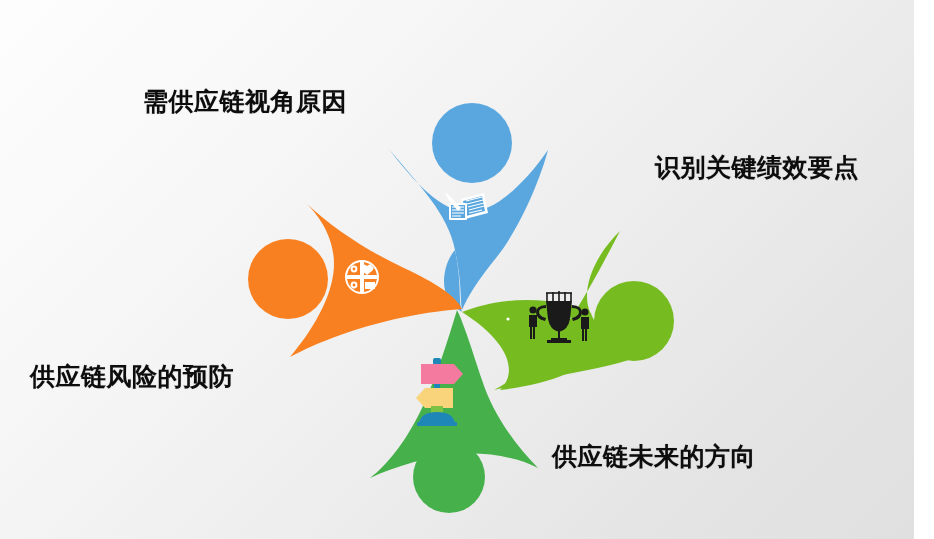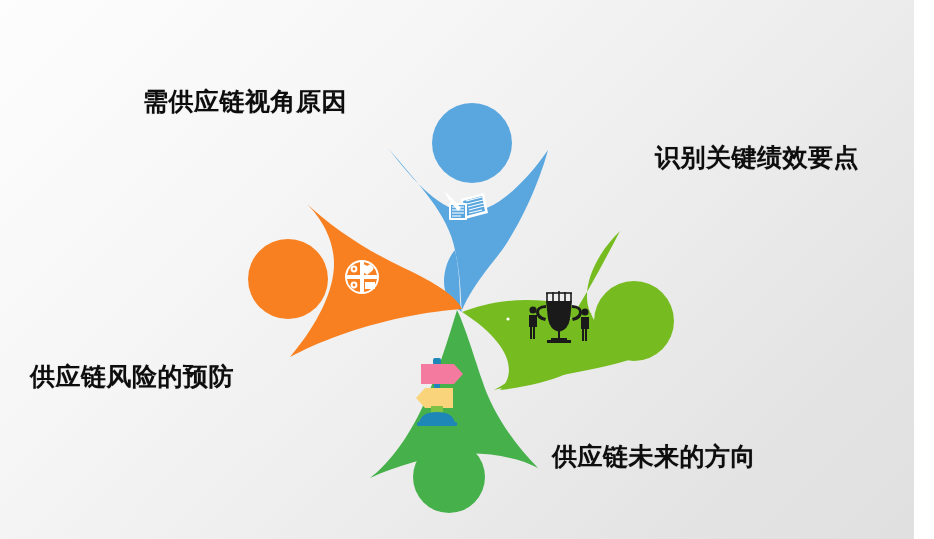--- a/index.html
+++ b/index.html
@@ -32,21 +32,21 @@
     color: #0d0d0d;
     font-family: "DejaVu Sans", "Liberation Sans", sans-serif;
     font-weight: bold;
     font-size: 25px;
     line-height: 1.1;
     letter-spacing: 0.5px;
     white-space: nowrap;
     text-shadow: 0 0 1px rgba(0,0,0,0.25);
   }
   #label-top-left   { left: 143px; top: 88px; }
-  #label-top-right  { left: 655px; top: 144px; }
+  #label-top-right  { left: 655px; top: 154px; }
   #label-bottom-left{ left: 30px;  top: 363px; }
   #label-bottom-right{left: 552px; top: 443px; text-align: right; }
 </style>
 </head>
 <body>
 
 <div id="slide">
 
   <svg id="graphic" viewBox="0 0 934 539">
 

